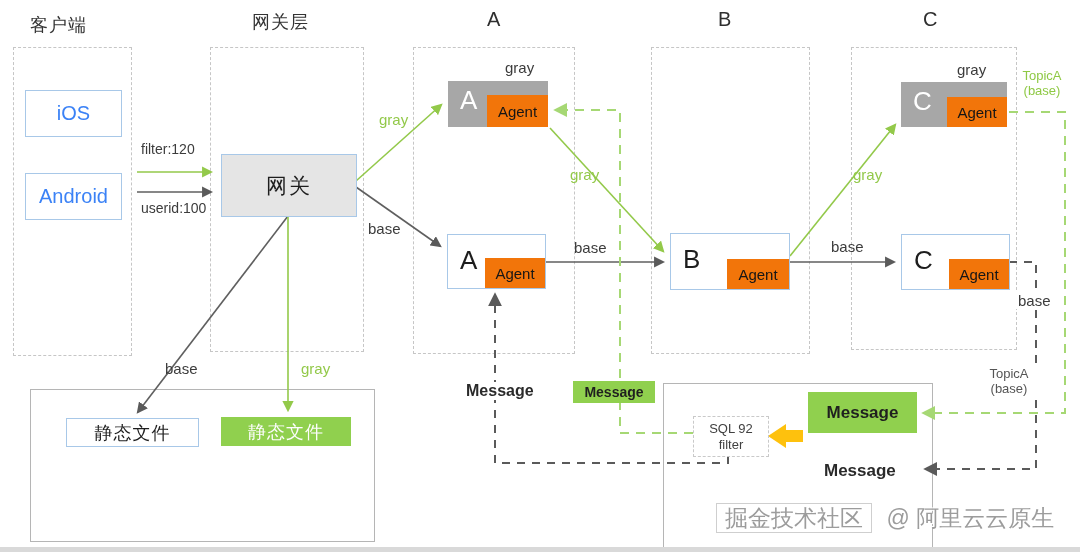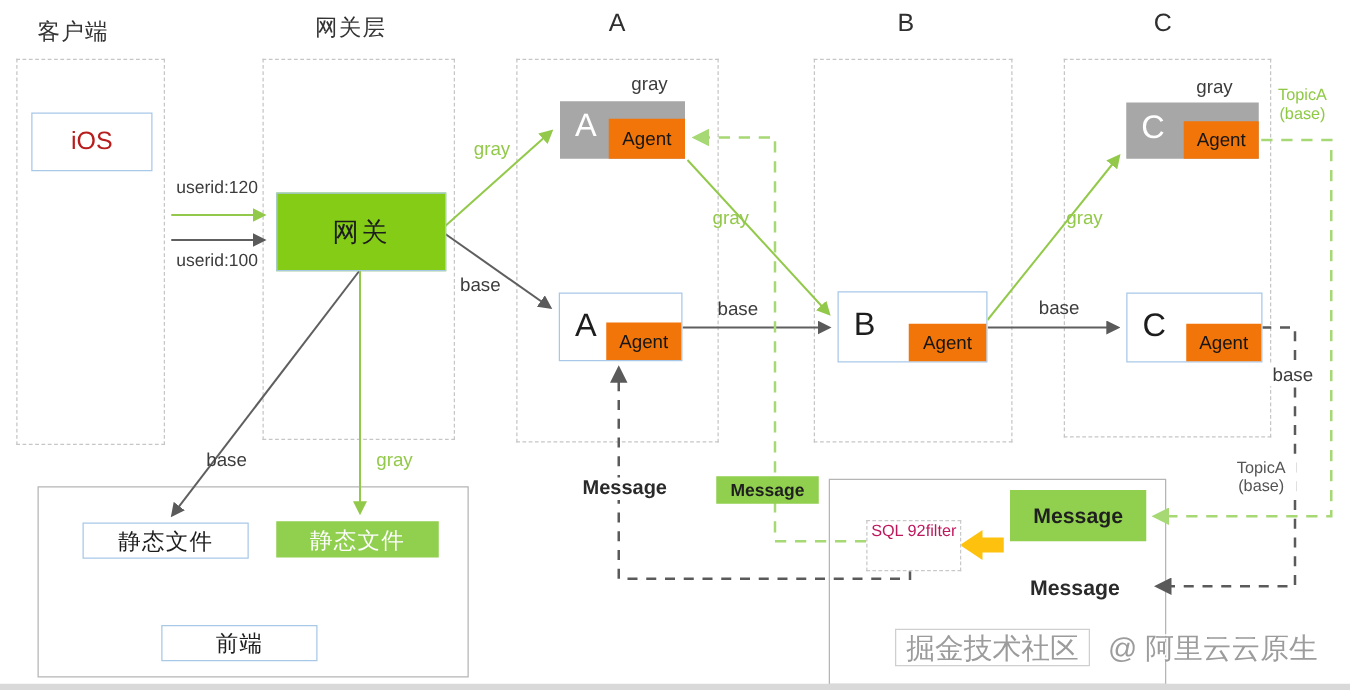--- a/index.html
+++ b/index.html
@@ -10,43 +10,43 @@
   svg.wires{position:absolute;left:0;top:0;width:1080px;height:552px;}
   .lg{stroke:#93c94a;stroke-width:1.6;fill:none;}
   .ld{stroke:#5f5f5f;stroke-width:1.6;fill:none;}
   .pg{stroke:#a6d874;stroke-width:2;fill:none;stroke-dasharray:9 7;}
   .pd{stroke:#5a5a5a;stroke-width:2;fill:none;stroke-dasharray:8 7;}
   .hdr{position:absolute;font-size:18px;color:#333;letter-spacing:1px;}
   .hdr.letter{font-size:20px;color:#2f2f2f;letter-spacing:0;}
   .dcol{position:absolute;border:1px dashed #c6c6c6;background:transparent;}
   .solidbox{position:absolute;border:1px solid #b5b5b5;background:transparent;}
   .cbox{position:absolute;background:#fff;border:1px solid #a8c8e8;
-        display:flex;align-items:center;justify-content:center;font-size:20px;color:#b91c1c;}
-  .gwbox{position:absolute;background:#84cc16;border:1px solid #a8c8e8;
+        display:flex;align-items:center;justify-content:center;font-size:20px;color:#3b82f6;}
+  .gwbox{position:absolute;background:#e5e5e5;border:1px solid #a8c8e8;
         display:flex;align-items:center;justify-content:center;font-size:21px;color:#1d1d1d;letter-spacing:2px;}
   .gbox{position:absolute;background:#a7a7a7;}
   .bbox{position:absolute;background:#fff;border:1px solid #a8c8e8;}
   .gletter{position:absolute;left:12px;top:4px;font-size:26px;color:#ffffff;}
   .bletter{position:absolute;left:12px;top:10px;font-size:26px;color:#1d1d1d;}
   .agent{position:absolute;right:0;bottom:0;background:#f2750a;color:#161616;
          display:flex;align-items:center;justify-content:center;font-size:15px;}
   .tag{position:absolute;font-size:15px;color:#3c3c3c;white-space:nowrap;}
   .tag.g{color:#93c94a;}
   .tag.wbg{background:#fff;padding:0 2px;}
   .topic{position:absolute;font-size:13px;line-height:15px;text-align:center;white-space:nowrap;}
   .topic.g{color:#8fc945;}
   .topic.d{color:#555;background:#fff;}
   .msgbadge{position:absolute;background:#90d04e;color:#1f1f1f;font-weight:600;
             display:flex;align-items:center;justify-content:center;font-size:14px;}
   .msgbig{position:absolute;background:#90d04e;color:#1f1f1f;font-weight:600;
             display:flex;align-items:center;justify-content:center;font-size:17px;}
   .msgtext{position:absolute;font-size:17px;font-weight:600;color:#2a2a2a;background:#fff;padding:0 2px;white-space:nowrap;}
   .sqlbox{position:absolute;background:#fff;border:1px dashed #c9c9c9;
-          display:flex;flex-direction:row;justify-content:center;
-          font-size:13px;line-height:16px;color:#be185d;}
+          display:flex;flex-direction:column;align-items:center;justify-content:center;
+          font-size:13px;line-height:16px;color:#404040;}
   .staticw{position:absolute;background:#fff;border:1px solid #a8c8e8;
            display:flex;align-items:center;justify-content:center;font-size:18px;color:#1d1d1d;letter-spacing:1px;}
   .staticg{position:absolute;background:#90d04e;
            display:flex;align-items:center;justify-content:center;font-size:18px;color:#fdfdfd;letter-spacing:1px;}
   .watermark{position:absolute;font-size:23px;color:#9c9c9c;white-space:nowrap;
              text-shadow:1px 1px 0 #ffffff,-1px -1px 0 #ffffff;}
   .watermark .boxed{border:1px solid #cfcfcf;background:rgba(255,255,255,.55);padding:1px 8px;text-align:center;}
   .watermark .suffix{margin-left:8px;}
   .bottomstrip{position:absolute;left:0;top:547px;width:1080px;height:5px;background:#d9d9d9;}
 </style>
@@ -93,22 +93,23 @@
     <line x1="790" y1="256" x2="895" y2="125" class="lg" marker-end="url(#mg)"></line>
     <line x1="790" y1="262" x2="894" y2="262" class="ld" marker-end="url(#md)"></line>
     <polyline points="1009,112 1065,112 1065,413 924,413" class="pg" marker-end="url(#mgd)"></polyline>
     <polyline points="693,433 620,433 620,110 556,110" class="pg" marker-end="url(#mgd)"></polyline>
     <polyline points="1009,262 1036,262 1036,469 926,469" class="pd" marker-end="url(#md)"></polyline>
     <polyline points="728,456 728,463 495,463 495,295" class="pd" marker-end="url(#md)"></polyline>
     <path d="M768,436 L786,424 L786,430 L803,430 L803,442 L786,442 L786,448 Z" fill="#fec10d"></path>
   </svg>
 
   <div class="cbox" style="left:25px;top:90px;width:95px;height:45px">iOS</div>
+  <div class="cbox" style="left:25px;top:173px;width:95px;height:45px">Android</div>
 
-  <div class="tag" style="left:141px;top:141px;font-size:14px">userid:120</div>
+  <div class="tag" style="left:141px;top:141px;font-size:14px">filter:120</div>
   <div class="tag" style="left:141px;top:200px;font-size:14px">userid:100</div>
 
   <div class="gwbox" style="left:221px;top:154px;width:134px;height:61px">网关</div>
 
   <div class="gbox" style="left:448px;top:81px;width:100px;height:46px">
     <span class="gletter">A</span>
     <div class="agent" style="width:61px;height:32px">Agent</div>
   </div>
   <div class="tag" style="left:505px;top:59px">gray</div>
 
@@ -157,21 +158,20 @@
   <div class="msgbig" style="left:808px;top:392px;width:109px;height:41px">Message</div>
   <div class="msgtext" style="left:822px;top:461px">Message</div>
 
   <div class="sqlbox" style="left:693px;top:416px;width:74px;height:39px">
     <div>SQL 92</div>
     <div>filter</div>
   </div>
 
   <div class="staticw" style="left:66px;top:418px;width:131px;height:27px">静态文件</div>
   <div class="staticg" style="left:221px;top:417px;width:130px;height:29px">静态文件</div>
-  <div class="staticw" style="left:129px;top:500px;width:123px;height:27px">前端</div>
 
   <div class="watermark" style="left:716px;top:503px">
     <span class="boxed">掘金技术社区</span>
     <span class="suffix">@ 阿里云云原生</span>
   </div>
 
   <div class="bottomstrip"></div>
 </div>
 
 </body></html>

